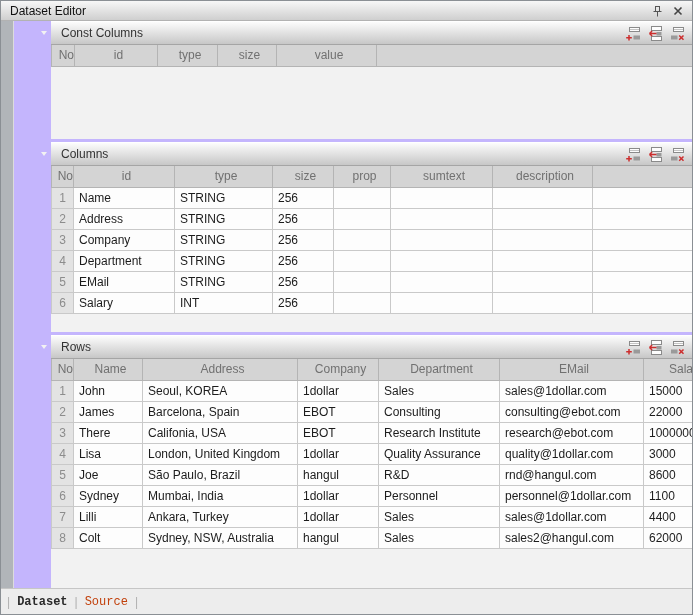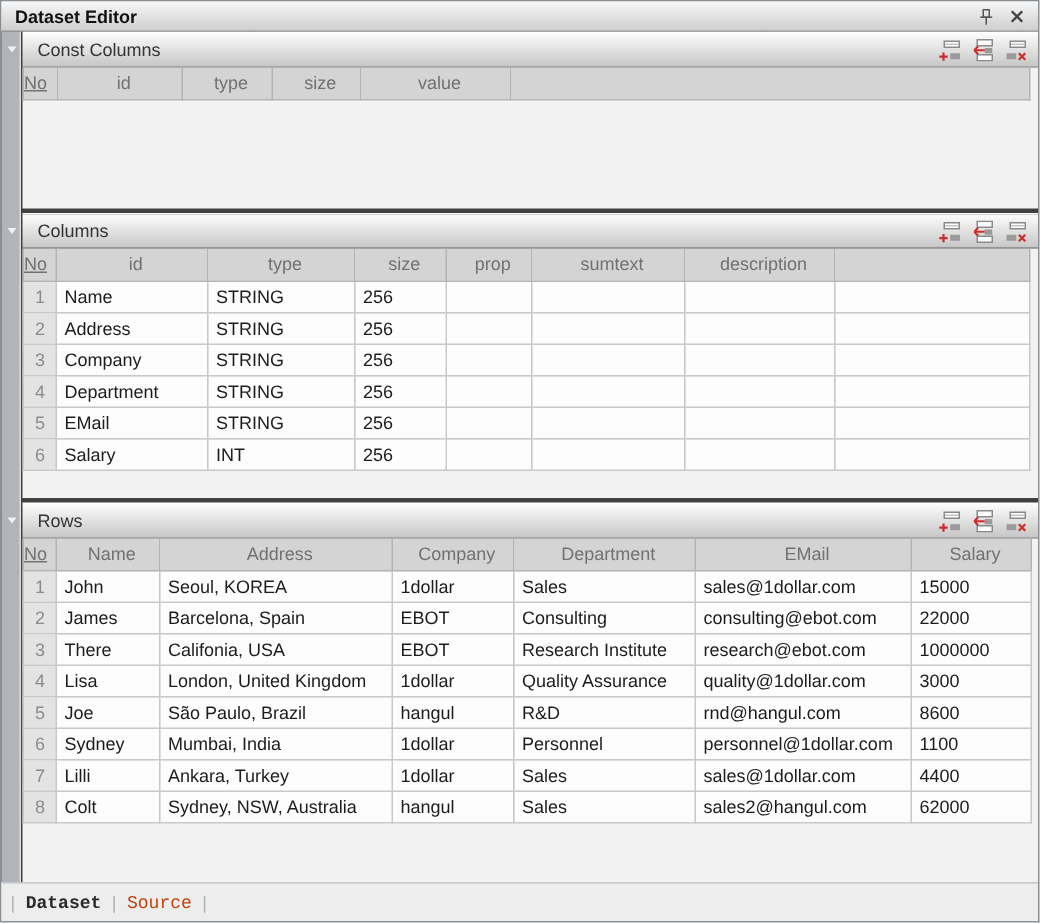--- a/index.html
+++ b/index.html
@@ -15,30 +15,30 @@
   }
 
   
   .titlebar {
     height: 20px; flex: 0 0 20px;
     background: linear-gradient(#f7f7f7, #cfcfcf);
     border-bottom: 1px solid #b2b2b2;
     display: flex; align-items: center;
     padding: 0 7px 0 9px;
   }
-  .titlebar .title { font-weight: bold; color: #111; }
+  .titlebar .title { font-weight: normal; color: #111; }
   .titlebar .spacer { flex: 1; }
   .tb-btn {
     width: 15px; height: 15px; margin-left: 5px;
     display: flex; align-items: center; justify-content: center;
     background: transparent; border: none; cursor: default;
   }
 
   
-  .main { flex: 1 1 auto; position: relative; background: #404040; overflow: hidden; }
+  .main { flex: 1 1 auto; position: relative; background: #c4b5fd; overflow: hidden; padding-left: 36px; }
   .gutter {
     position: absolute; left: 0; top: 0; bottom: 0; width: 13px;
     background: #b1b5b9; border-right: 1px solid #dcdcdc;
   }
   .content { margin-left: 14px; }
 
   
   .section { margin-bottom: 3px; position: relative; }
   .section-header {
     height: 24px;
@@ -69,21 +69,21 @@
   .body-rows    { height: 232px; }
 
   
   table { border-collapse: collapse; table-layout: fixed; width: 672px; }
   th, td { height: 21px; overflow: hidden; white-space: nowrap; }
   th {
     background: #d4d4d4; color: #717171; font-weight: normal;
     text-align: center; padding-left: 5px;
     border: 1px solid #b4b4b4; border-top: none;
   }
-  th.col-no { text-align: left; padding-left: 0; text-decoration: underline; }
+  th.col-no { text-align: right; padding-left: 0; }
   td { background: #fdfdfd; border: 1px solid #c9c9c9; padding-left: 5px; color: #1c1c1c; }
   td.cell-no { background: #e3e3e3; color: #8c8c8c; text-align: right; padding: 0 7px 0 0; }
   td.cell-filler { background: #fdfdfd; }
   .empty-message { text-align: center; padding-top: 8px; color: #222; }
 
   
   .tabbar {
     flex: 0 0 26px;
     background: #ededed;
     border-top: 1px solid #c6c6c6;

